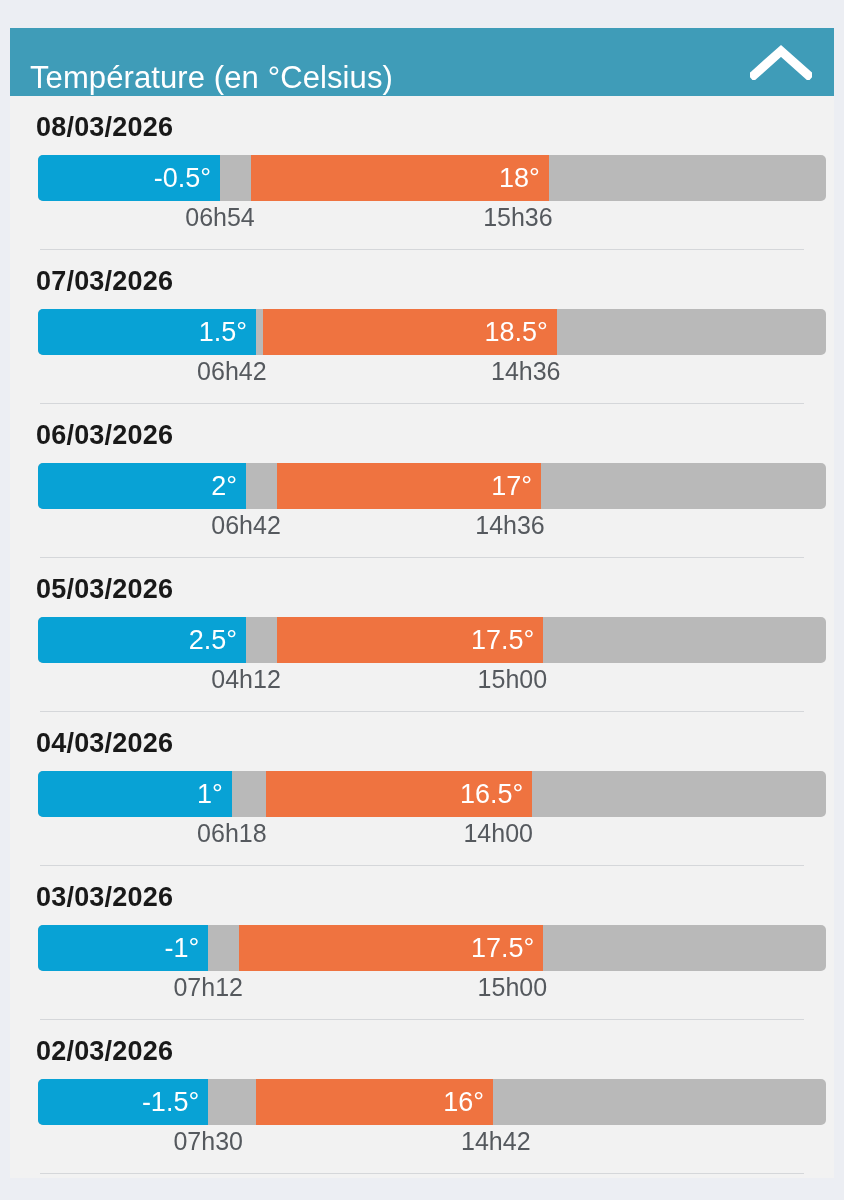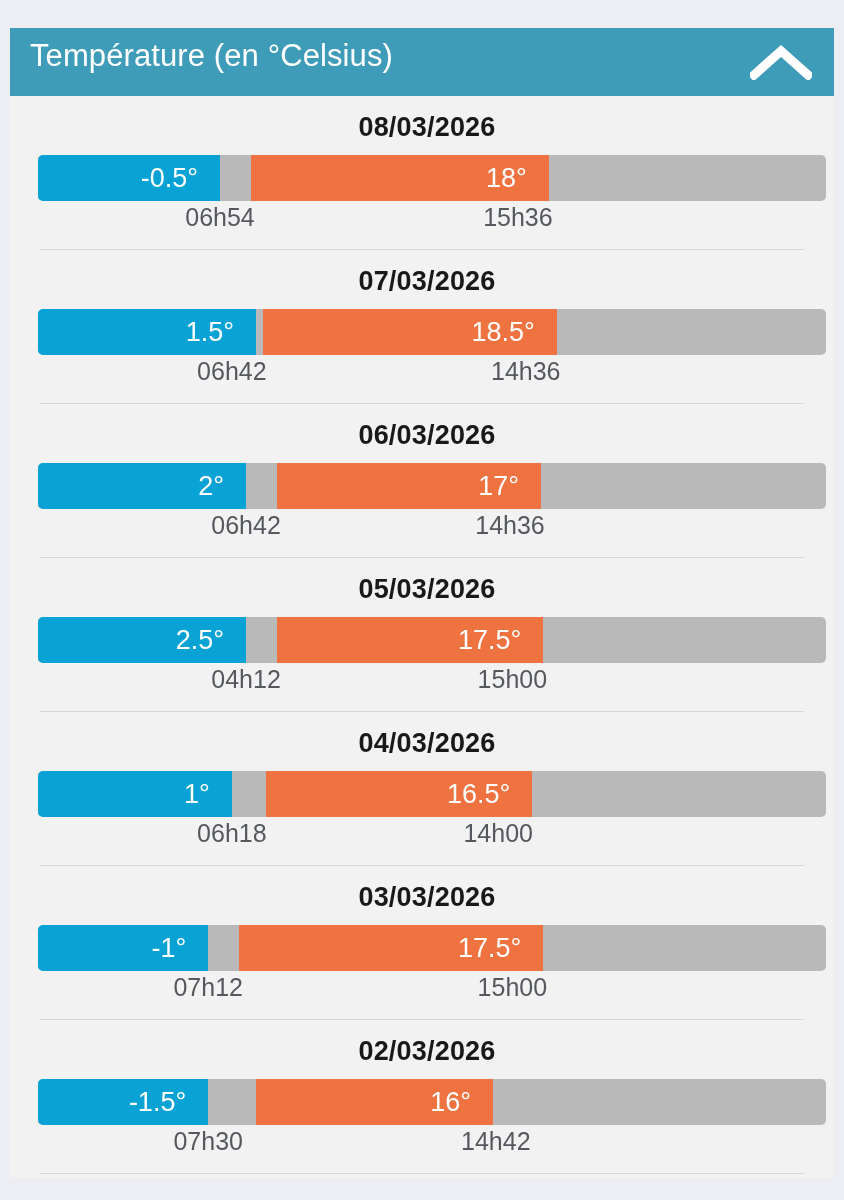--- a/index.html
+++ b/index.html
@@ -15,42 +15,42 @@
     width:824px;
     background:#f2f2f2;
     overflow:hidden;
   }
   
   .card-header {
     position:relative;
     height:68px;
     background:#3f9cb8;
     display:flex;
-    align-items:flex-start;
+    align-items:flex-end;
     padding:10px 18px 0 20px;
   }
   .card-title {
     color:#ffffff;
     font-size:31px;
     font-weight:400;
     letter-spacing:0.1px;
     white-space:nowrap;
   }
   .collapse-btn {
     position:absolute;
     right:20px; top:50%;
     transform:translateY(-50%);
     width:66px; height:46px;
     display:flex; align-items:center; justify-content:center;
     background:transparent; border:none; cursor:pointer;
   }
   .collapse-btn svg { display:block; }
   
   .rows { padding:0 0 4px 0; }
-  .day-row { position:relative; padding:0 16px;text-align:center; }
+  .day-row { position:relative; padding:0 16px; }
   .day-date {
     color:#191919;
     font-size:27px;
     font-weight:700;
     letter-spacing:0.2px;
     padding:16px 0 12px 10px;
   }
   .bar-wrap { position:relative; margin:0 12px 0 12px; }
   .bar {
     position:relative;
@@ -62,21 +62,21 @@
   }
   .seg {
     position:absolute;
     top:0; bottom:0;
     display:flex;
     align-items:center;
     justify-content:flex-end;
     color:#ffffff;
     font-size:27px;
     font-weight:400;
-    padding-right:22px;
+    padding-right:9px;
     white-space:nowrap;
   }
   .seg-min { left:0; background:#08a2d5; }
   .seg-max { background:#ef7340;margin-left:31px; }
   .times { position:relative; height:40px; width:788px; }
   .time-label {
     position:absolute;
     top:2px;
     transform:translateX(-50%);
     color:#55595e;

